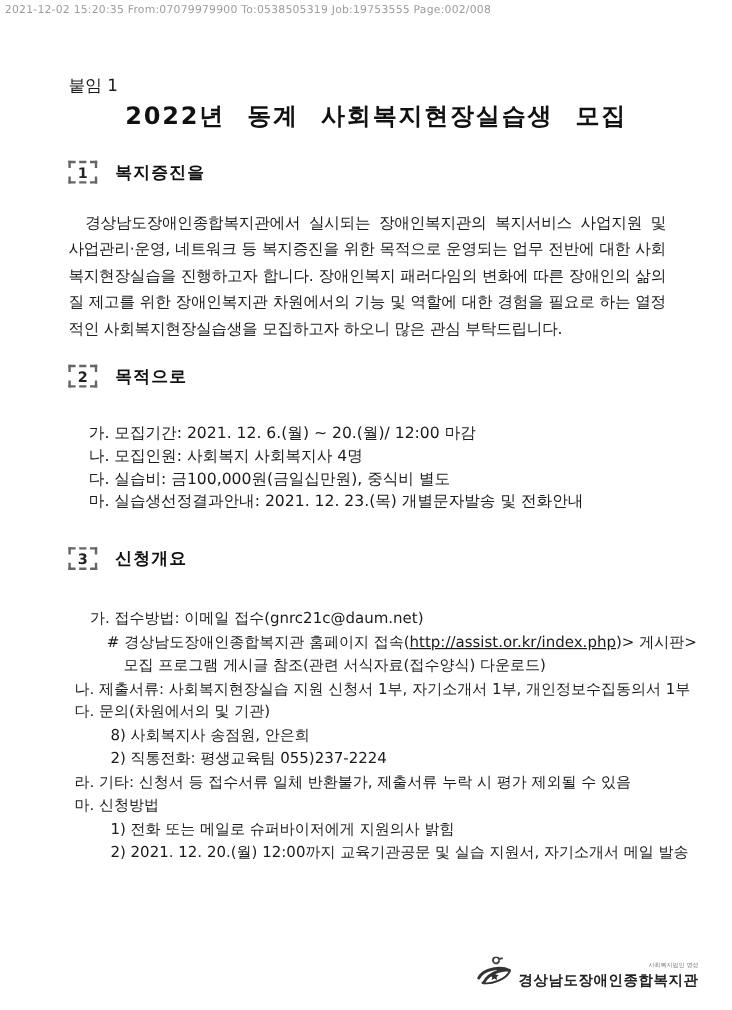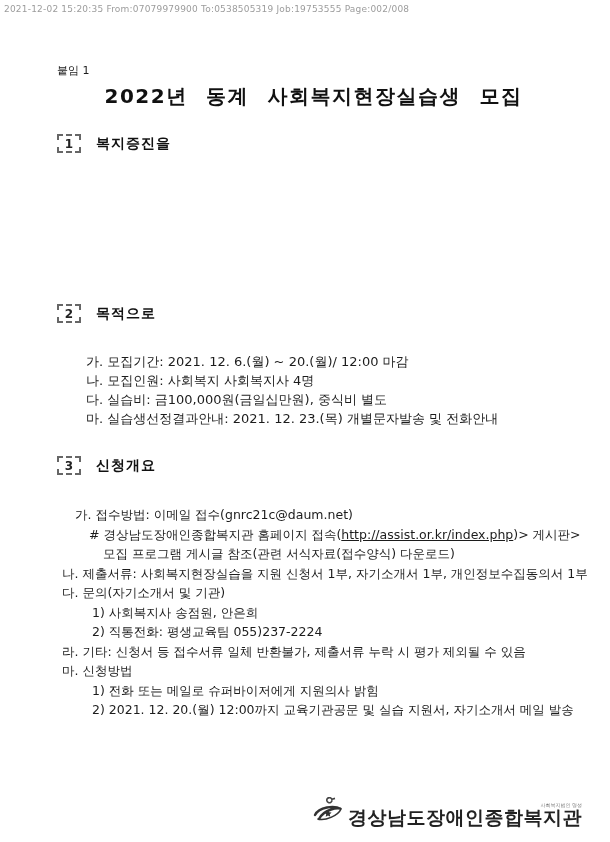--- a/index.html
+++ b/index.html
@@ -5,73 +5,74 @@
   html,body{margin:0;padding:0;background:#fff;}
   .page{
     position:relative;width:610px;height:842px;background:#ffffff;
     font-family:"DejaVu Sans","Liberation Sans",sans-serif;
     color:#1c1c1c;overflow:hidden;padding-left:17px;
   }
   .fax-header{
     position:absolute;left:4px;top:4px;font-size:9px;color:#9c9c9c;
     letter-spacing:.2px;white-space:nowrap;
   }
-  .attachment{position:absolute;left:57px;top:63px;font-size:11px;}
+  .attachment{position:absolute;left:57px;top:63px;font-size:14px;}
   .doc-title{
     position:absolute;left:0;right:0;top:83px;text-align:center;
     font-size:20px;font-weight:bold;letter-spacing:1.5px;word-spacing:10px;
     color:#111;
   }
   .section-header{position:absolute;left:57px;display:flex;align-items:center;gap:15px;}
   .sh1{top:134px}.sh2{top:304px}.sh3{top:456px}
   .section-num{
     width:24px;height:19px;border:2px dashed #666;box-sizing:border-box;
     display:flex;align-items:center;justify-content:center;
     font-size:12px;font-weight:bold;background:#fff;color:#222;
   }
   .section-label{font-size:14px;font-weight:bold;letter-spacing:1px;color:#111;}
   .paragraph{
     position:absolute;left:57px;width:498px;top:176px;
     font-size:13px;line-height:22px;text-align:justify;text-indent:14px;
     letter-spacing:-0.2px;
   }
   .list2{position:absolute;left:74px;top:352px;width:486px;font-size:13px;}
-  .list2 .line{line-height:19px;white-space:nowrap;margin-left:12px;}
+  .list2 .line{line-height:19px;white-space:nowrap;}
   .list3{position:absolute;left:62px;top:505px;width:502px;font-size:12.5px;}
   .list3 .line{line-height:19.5px;white-space:nowrap;}
   .ind1{padding-left:13px;}
   .ind2{padding-left:27px;}
   .ind3{padding-left:41px;}
   .ind2b{padding-left:30px;}
   .link{text-decoration:underline;cursor:pointer;color:#1c1c1c;}
   .footer{
     position:absolute;right:45px;bottom:17px;
     display:flex;align-items:flex-end;gap:4px;
   }
   .logo-icon{width:32px;height:28px;flex:0 0 auto;}
   .org-block{display:flex;flex-direction:column;align-items:flex-end;}
   .org-subtitle{font-size:5px;color:#777;letter-spacing:0;line-height:7px;}
-  .org-name{font-size:19px;font-weight:bold;letter-spacing:.5px;color:#222;line-height:16px;}
+  .org-name{font-size:12px;font-weight:bold;letter-spacing:.5px;color:#222;line-height:16px;}
 </style>
 </head>
 <body>
 
 <div class="page">
 
   <div class="fax-header">2021-12-02 15:20:35 From:07079979900 To:0538505319 Job:19753555 Page:002/008</div>
 
   <div class="attachment">붙임 1</div>
 
   <div class="doc-title">2022년 동계 사회복지현장실습생 모집</div>
 
   <div class="section-header sh1">
     <div class="section-num">1</div>
     <div class="section-label">복지증진을</div>
   </div>
 
+  <div class="paragraph">경상남도장애인종합복지관에서 실시되는 장애인복지관의 복지서비스 사업지원 및 사업관리·운영, 네트워크 등 복지증진을 위한 목적으로 운영되는 업무 전반에 대한 사회복지현장실습을 진행하고자 합니다. 장애인복지 패러다임의 변화에 따른 장애인의 삶의 질 제고를 위한 장애인복지관 차원에서의 기능 및 역할에 대한 경험을 필요로 하는 열정적인 사회복지현장실습생을 모집하고자 하오니 많은 관심 부탁드립니다.</div>
 
   <div class="section-header sh2">
     <div class="section-num">2</div>
     <div class="section-label">목적으로</div>
   </div>
 
   <div class="list2">
     <div class="line">가. 모집기간: 2021. 12. 6.(월) ~ 20.(월)/ 12:00 마감</div>
     <div class="line">나. 모집인원: 사회복지 사회복지사 4명</div>
     <div class="line">다. 실습비: 금100,000원(금일십만원), 중식비 별도</div>
@@ -82,23 +83,23 @@
     <div class="section-num">3</div>
     <div class="section-label">신청개요</div>
   </div>
 
   <div class="list3">
     <div class="line ind1">가. 접수방법: 이메일 접수(gnrc21c@daum.net)</div>
     <div class="line ind2">
       <span># 경상남도장애인종합복지관 홈페이지 접속(</span><span class="link">http://assist.or.kr/index.php</span><span>)&gt; 게시판&gt;</span>
     </div>
     <div class="line ind3">모집 프로그램 게시글 참조(관련 서식자료(접수양식) 다운로드)</div>
-    <div class="line">나. 제출서류: 사회복지현장실습을 지원 신청서 1부, 자기소개서 1부, 개인정보수집동의서 1부</div>
-    <div class="line">다. 문의(자기소개서 및 기관)</div>
-    <div class="line ind2b">1) 사회복지사 송점원, 안은희</div>
+    <div class="line">나. 제출서류: 사회복지현장실습 지원 신청서 1부, 자기소개서 1부, 개인정보수집동의서 1부</div>
+    <div class="line">다. 문의(차원에서의 및 기관)</div>
+    <div class="line ind2b">8) 사회복지사 송점원, 안은희</div>
     <div class="line ind2b">2) 직통전화: 평생교육팀 055)237-2224</div>
     <div class="line">라. 기타: 신청서 등 접수서류 일체 반환불가, 제출서류 누락 시 평가 제외될 수 있음</div>
     <div class="line">마. 신청방법</div>
     <div class="line ind2b">1) 전화 또는 메일로 슈퍼바이저에게 지원의사 밝힘</div>
     <div class="line ind2b">2) 2021. 12. 20.(월) 12:00까지 교육기관공문 및 실습 지원서, 자기소개서 메일 발송</div>
   </div>
 
   <div class="footer">
     <svg class="logo-icon" viewBox="0 0 32 28" xmlns="http://www.w3.org/2000/svg">
       <path d="M20 3.2 a2.6 2.6 0 1 1 -0.2 -1 L23 1.4" fill="none" stroke="#444" stroke-width="1.6"></path>

